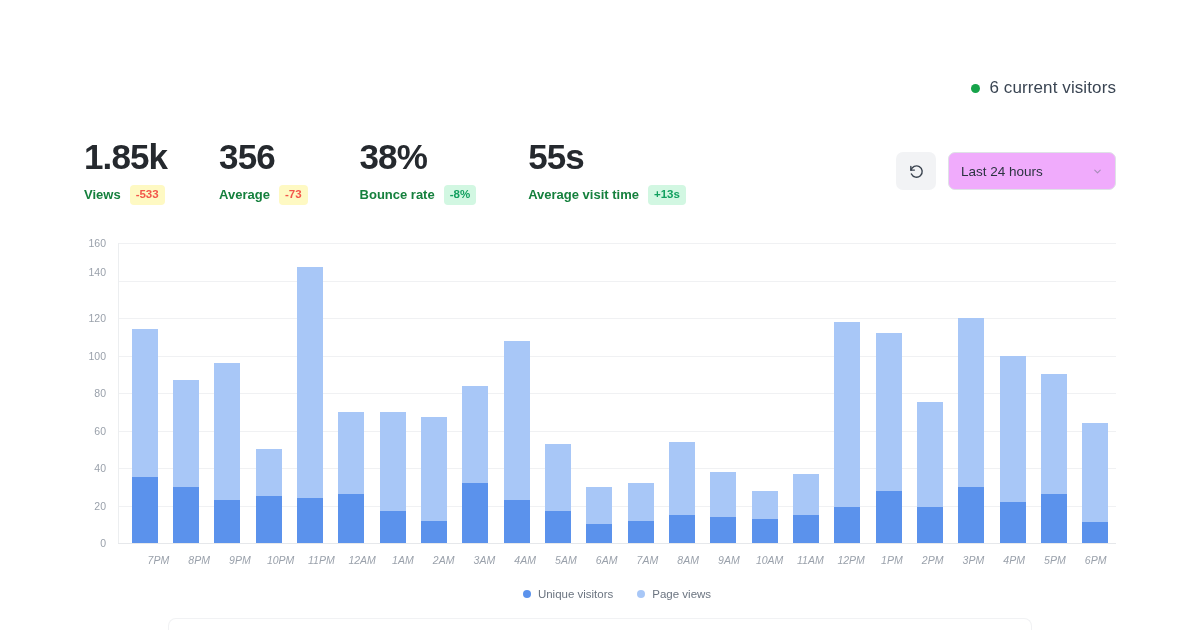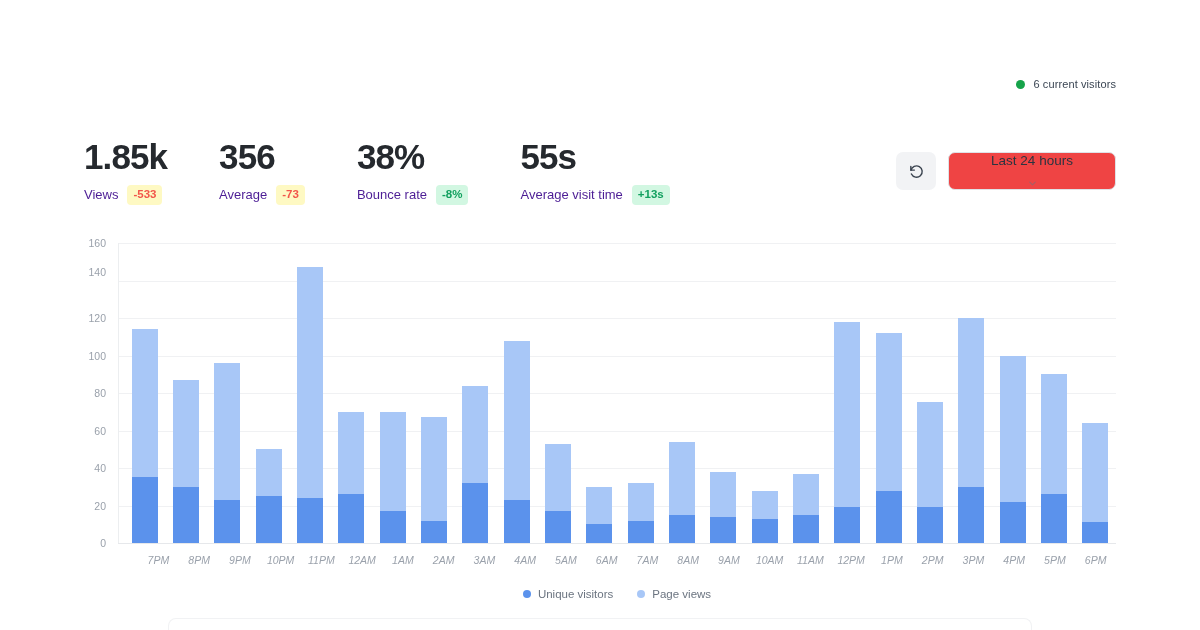--- a/index.html
+++ b/index.html
@@ -26,21 +26,21 @@
     gap: 9px;
   }
   .live-dot {
     width: 9px;
     height: 9px;
     border-radius: 50%;
     background: #16a34a;
     flex: none;
   }
   .live-text {
-    font-size: 11px;
+    font-size: 17px;
     color: #3a4553;
     letter-spacing: .1px;
   }
 
   
   .header-band {
     position: absolute;
     top: 138px;
     left: 84px;
     right: 84px;
@@ -67,22 +67,22 @@
   }
   .stat-meta {
     margin-top: 10px;
     display: flex;
     align-items: center;
     gap: 9px;
     white-space: nowrap;
   }
   .stat-label {
     font-size: 13px;
-    font-weight: normal;
-    color: #4c1d95;
+    font-weight: bold;
+    color: #15803d;
   }
   .badge {
     font-size: 11.5px;
     font-weight: bold;
     padding: 2px 6px;
     border-radius: 4px;
     line-height: 1.35;
   }
   .badge.neg { background: #fef9c3; color: #f2564a; }
   .badge.pos { background: #d2f7e2; color: #12a05f; }
@@ -103,27 +103,26 @@
     align-items: center;
     justify-content: center;
     cursor: pointer;
   }
   .refresh-btn svg { display: block; }
   .range-select {
     width: 168px;
     height: 38px;
     border: 1px solid #dfe2e7;
     border-radius: 7px;
-    background: #ef4444;
+    background: #f0abfc;
     display: flex;
     align-items: center;
     padding: 0 12px;
     box-sizing: border-box;
     cursor: pointer;
-    flex-direction: column;
   }
   .range-label {
     flex: 1;
     font-size: 13.5px;
     color: #2b3440;
   }
   .chev { flex: none; opacity: .55; display: block; }
 
   
   .chart-wrap {

